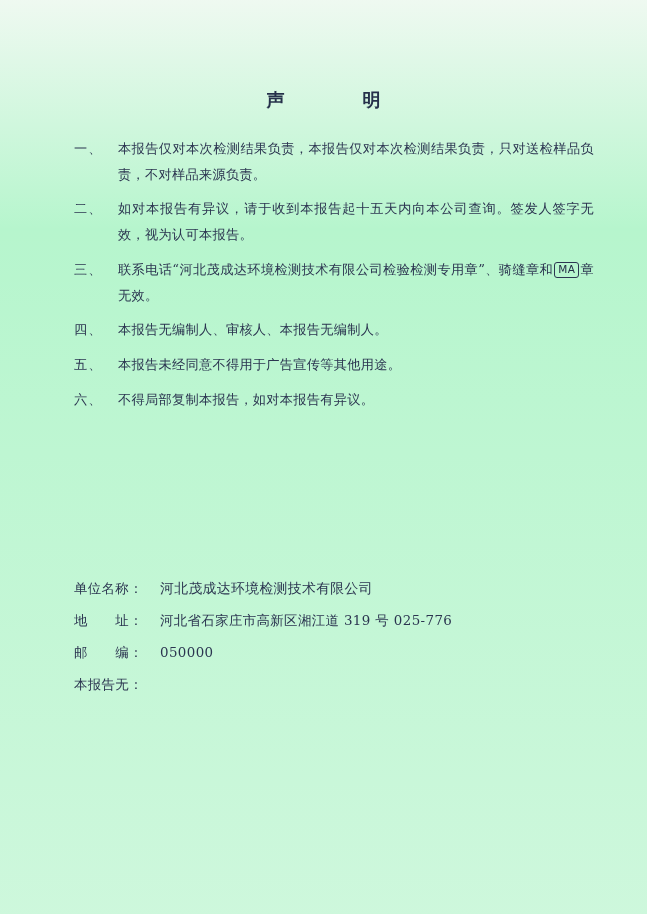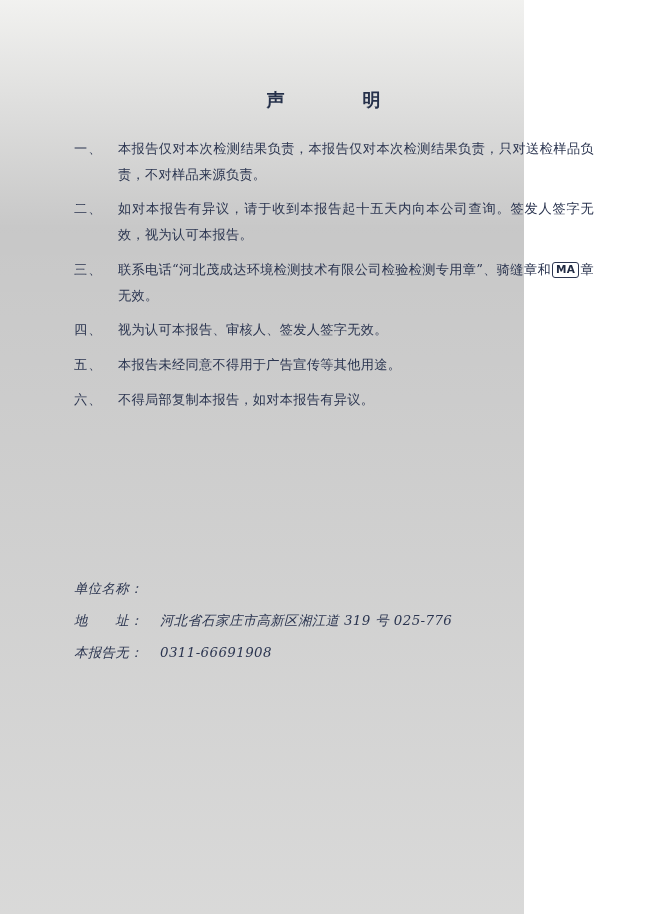--- a/index.html
+++ b/index.html
@@ -8,23 +8,23 @@
   }
   body {
     width: 647px;
     height: 914px;
     background: #ffffff;
     font-family: "DejaVu Sans", sans-serif;
     overflow: hidden;
   }
   .page {
     position: relative;
-    width: 524px;
+    width: 647px;
     height: 914px;
-    background: #a3a3a3;
+    background: #86efac;
     box-sizing: border-box;
   }
   
   .page::before {
     content: "";
     position: absolute;
     left: 0; top: 0; right: 0; bottom: 0;
     background:
       linear-gradient(180deg, rgba(250,250,248,0.9) 0%, rgba(255,255,255,0.4) 25%, rgba(253,253,252,0.6) 100%);
     pointer-events: none;
@@ -69,41 +69,40 @@
     letter-spacing: 0.3px;
   }
   .ma-badge {
     display: inline-block;
     border: 1.4px solid #2b3550;
     border-radius: 3px;
     padding: 0 3px 1px 3px;
     margin: 0 1px;
     font-family: "DejaVu Sans", sans-serif;
     font-size: 10.5px;
-    font-weight: bold;
+    font-weight: normal;
     line-height: 13px;
     letter-spacing: 0.5px;
     position: relative;
     top: -1px;
     color: #222c44;
   }
   .footer {
     position: absolute;
     top: 580px;
     left: 74px;
     width: 520px;
     font-family: "DejaVu Serif", serif;
     font-size: 13.4px;
     color: #2b3550;
   }
   .footer-row {
     display: flex;
     align-items: baseline;
     margin-bottom: 14px;
-    font-style: italic;
   }
   .footer-label {
     flex: 0 0 auto;
     width: 86px;
     letter-spacing: 0.4px;
     white-space: pre;
   }
   .footer-value {
     flex: 1 1 auto;
     letter-spacing: 0.4px;
@@ -131,47 +130,51 @@
       <span class="clause-text">如对本报告有异议，请于收到本报告起十五天内向本公司查询。签发人签字无效，视为认可本报告。</span>
     </div>
 
     <div class="clause">
       <span class="clause-num">三、</span>
       <span class="clause-text"><span>联系电话“河北茂成达环境检测技术有限公司检验检测专用章”、骑缝章和</span><span class="ma-badge">MA</span><span>章无效。</span></span>
     </div>
 
     <div class="clause">
       <span class="clause-num">四、</span>
-      <span class="clause-text">视为认可本报告、审核人、签发人签字无效。</span>
+      <span class="clause-text">本报告无编制人、审核人、本报告无编制人。</span>
     </div>
 
     <div class="clause">
       <span class="clause-num">五、</span>
       <span class="clause-text">本报告未经同意不得用于广告宣传等其他用途。</span>
     </div>
 
     <div class="clause">
       <span class="clause-num">六、</span>
       <span class="clause-text">不得局部复制本报告，如对本报告有异议。</span>
     </div>
 
   </div>
 
   <div class="footer">
 
     <div class="footer-row">
       <span class="footer-label">单位名称：</span>
+      <span class="footer-value big">河北茂成达环境检测技术有限公司</span>
     </div>
 
     <div class="footer-row">
       <span class="footer-label">地　　址：</span>
       <span class="footer-value">河北省石家庄市高新区湘江道 319 号 025-776</span>
     </div>
 
+    <div class="footer-row">
+      <span class="footer-label">邮　　编：</span>
+      <span class="footer-value">050000</span>
+    </div>
 
     <div class="footer-row">
       <span class="footer-label">本报告无：</span>
-      <span class="footer-value">0311-66691908</span>
     </div>
 
   </div>
 
 </div>
 
 </body></html>

